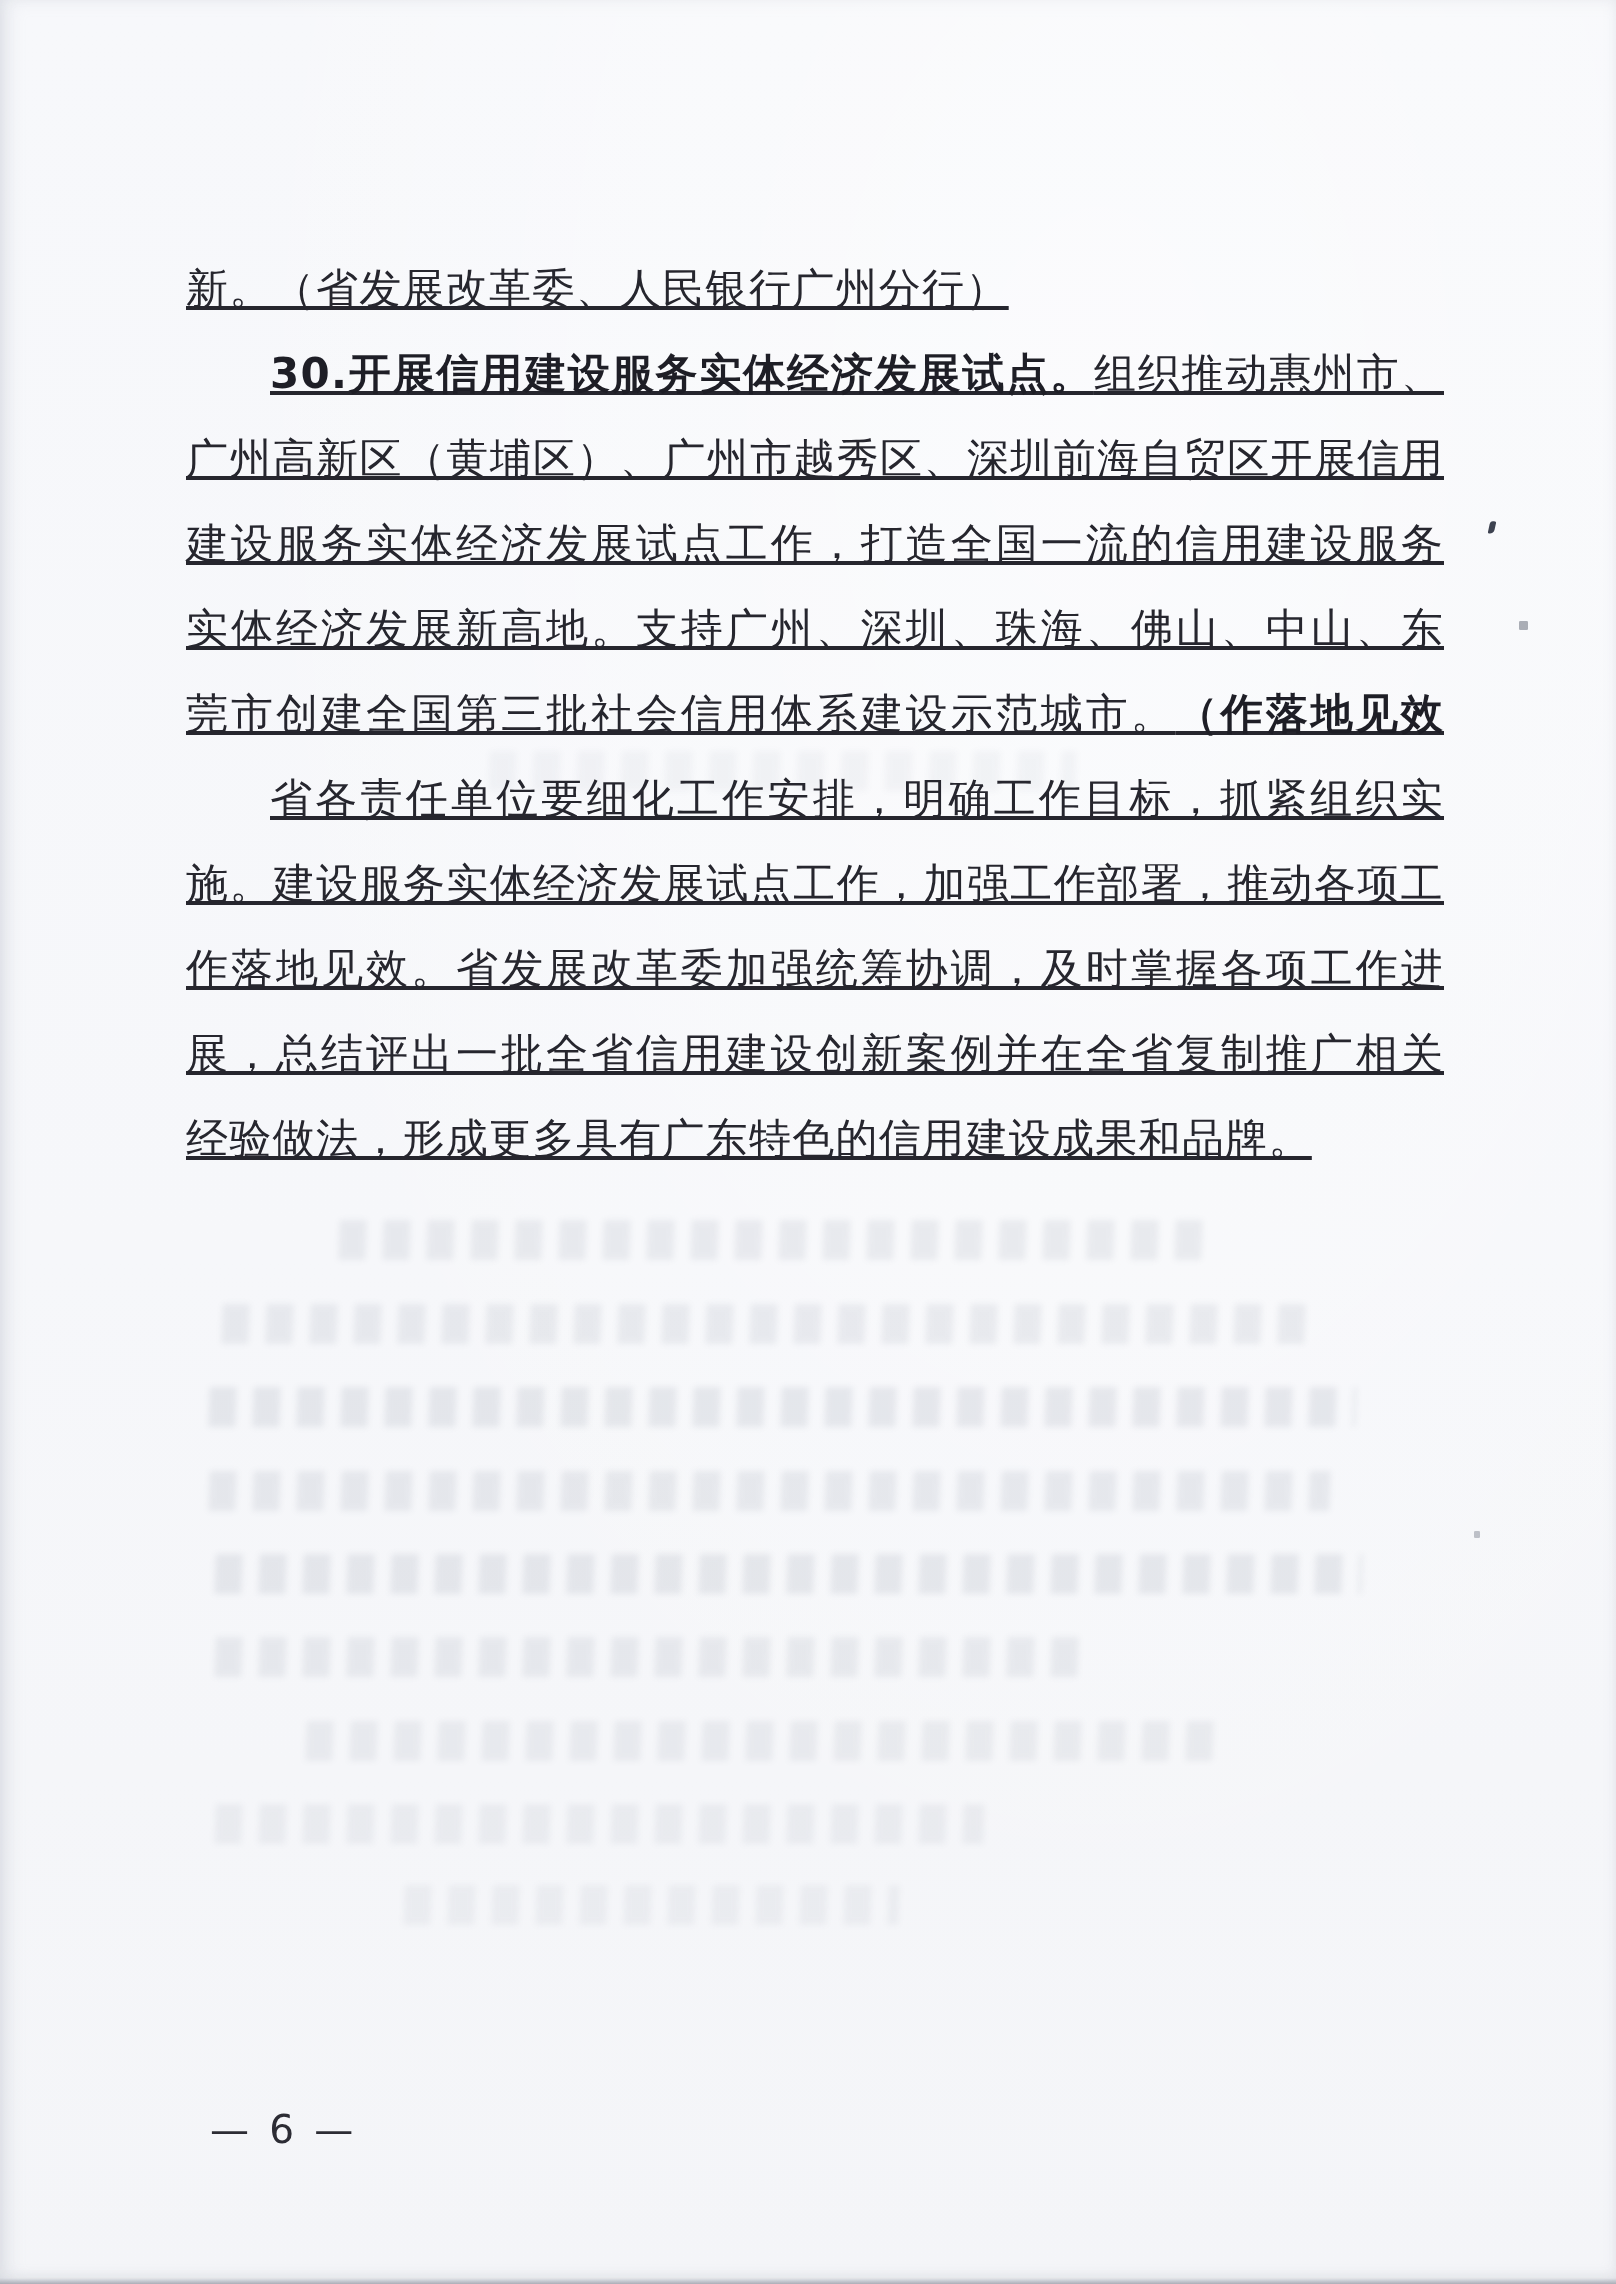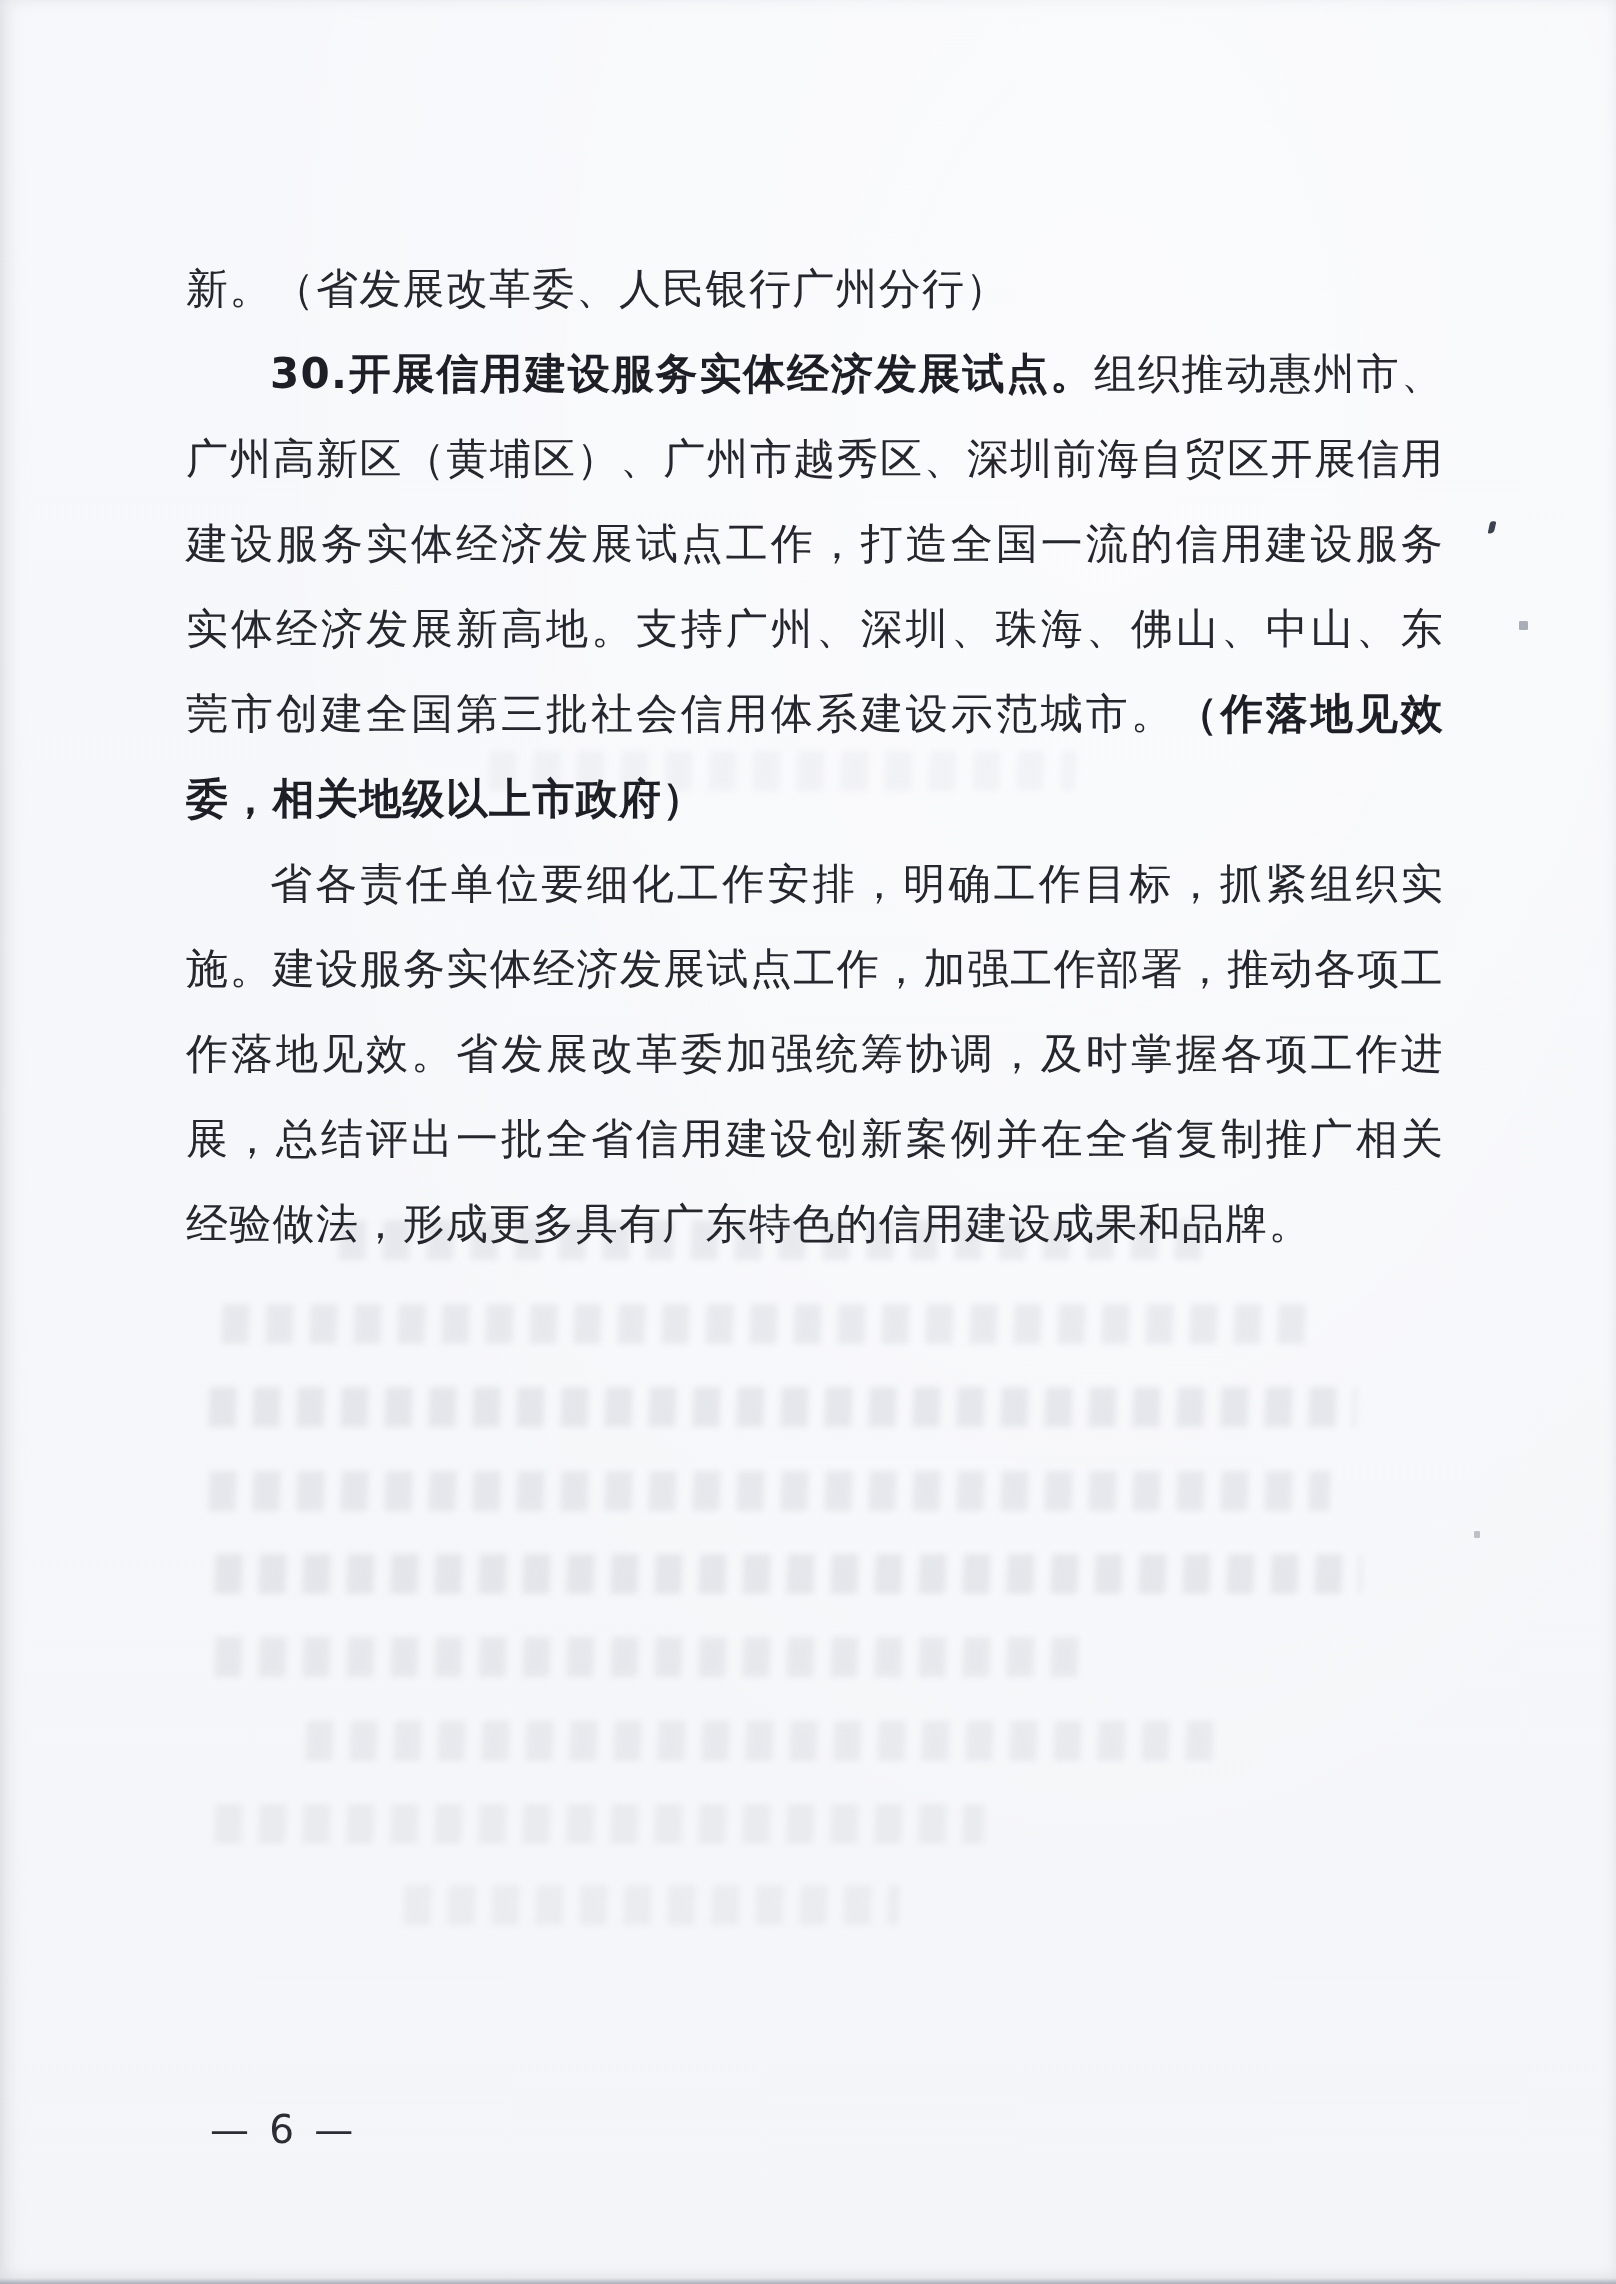--- a/index.html
+++ b/index.html
@@ -38,20 +38,21 @@
     background: linear-gradient(180deg, rgba(130,136,148,0), rgba(120,126,138,0.5));
     pointer-events: none;
   }
 
   .doc-body {
     position: absolute;
     left: 186px;
     top: 246px;
     width: 1258px;
     color: #26262e;
+    text-decoration: underline;
   }
   .line {
     height: 85px;
     line-height: 85px;
     font-size: 42px;
     letter-spacing: 1.3px;
     white-space: nowrap;
     text-align: justify;
   }
   .line.full {
@@ -111,21 +112,20 @@
     <div class="ghost" style="left:404px;  top:1885px; width:495px;  opacity:0.07;"></div>
   </div>
 
   <div class="doc-body" id="doc-body">
       <div class="line"><span>新。（省发展改革委、人民银行广州分行）</span></div>
       <div class="line indent full"><span class="b">30.开展信用建设服务实体经济发展试点。</span><span>组织推动惠州市、</span></div>
       <div class="line full"><span>广州高新区（黄埔区）、广州市越秀区、深圳前海自贸区开展信用</span></div>
       <div class="line full"><span>建设服务实体经济发展试点工作，打造全国一流的信用建设服务</span></div>
       <div class="line full"><span>实体经济发展新高地。支持广州、深圳、珠海、佛山、中山、东</span></div>
       <div class="line full"><span>莞市创建全国第三批社会信用体系建设示范城市。</span><span class="b">（作落地见效</span></div>
-      <div class="line"><span class="b">委，相关地级以上市政府）</span></div>
       <div class="line indent full"><span>省各责任单位要细化工作安排，明确工作目标，抓紧组织实</span></div>
       <div class="line full"><span>施。建设服务实体经济发展试点工作，加强工作部署，推动各项工</span></div>
       <div class="line full"><span>作落地见效。省发展改革委加强统筹协调，及时掌握各项工作进</span></div>
       <div class="line full"><span>展，总结评出一批全省信用建设创新案例并在全省复制推广相关</span></div>
       <div class="line"><span>经验做法，形成更多具有广东特色的信用建设成果和品牌。</span></div>
     </div>
 
   <div class="page-number">— 6 —</div>
 
   <div class="speck s1"></div>

